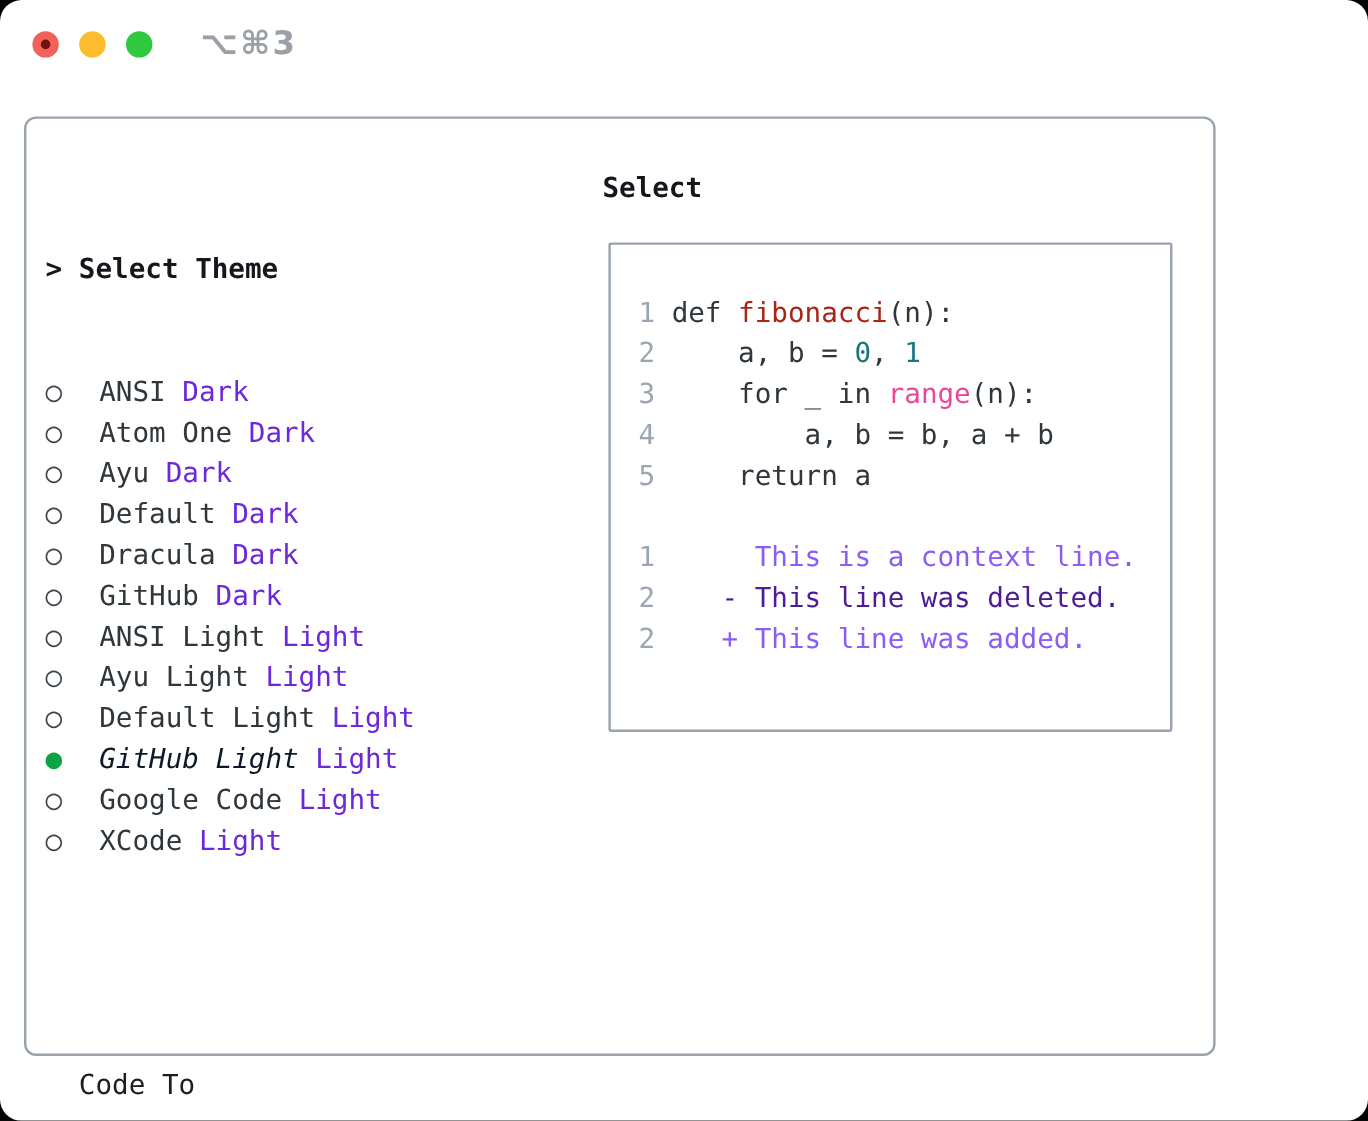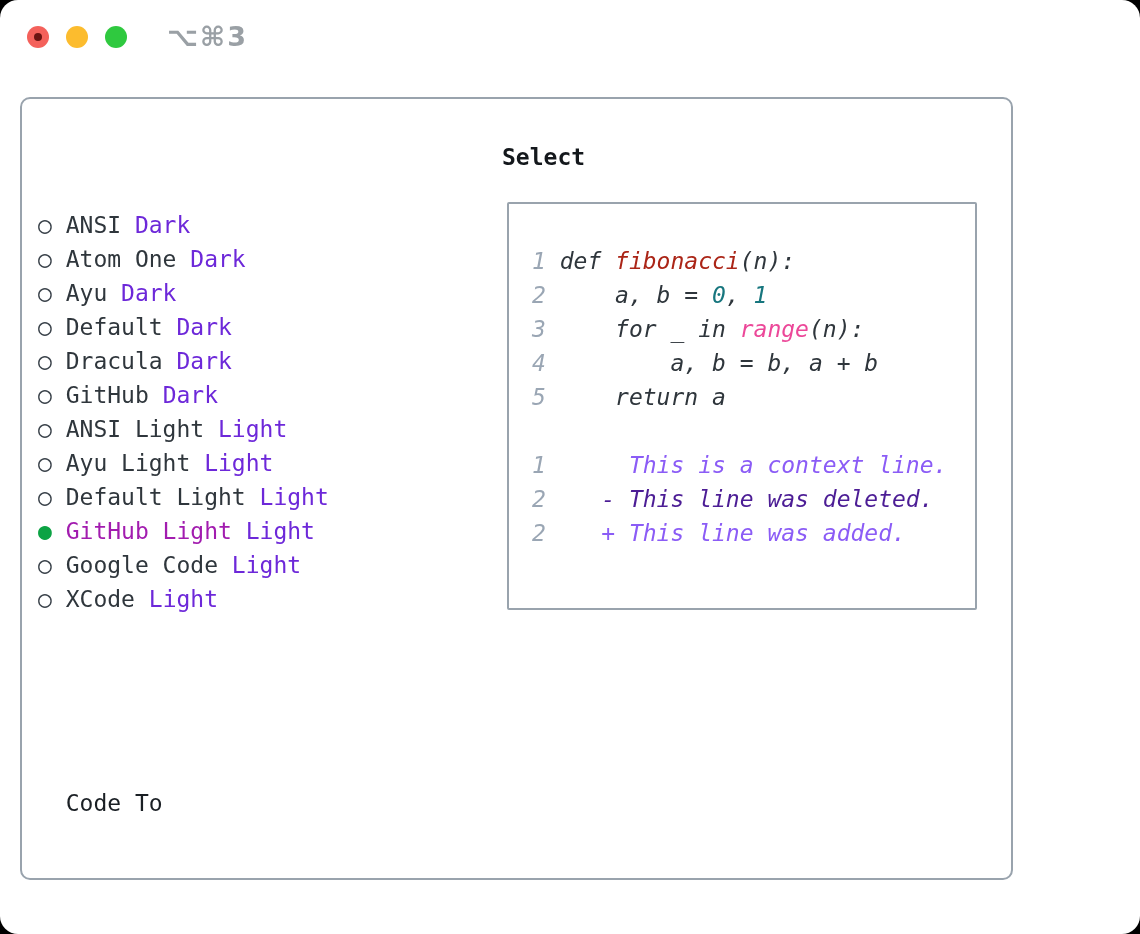--- a/index.html
+++ b/index.html
@@ -27,36 +27,36 @@
   }
   .left-col{
     position:absolute;left:16px;top:41px;
     font-size:23px;line-height:34px;color:#2f363c;white-space:pre;
   }
   .row{height:34px;}
   .marker{display:inline-block;width:2ch;color:#3c444c;}
   .marker.sel{color:#0ca344;}
   .cursor{color:#14181c;font-weight:bold;}
   .bold{font-weight:bold;color:#14181c;}
-  .theme-name{color:#2f363c;}
-  .theme-name.sel{color:#a21caf;}
+  .theme-name{color:#2f363c;margin-left:17px;}
+  .theme-name.sel{color:#0f172a;font-style:italic;}
   .variant{color:#6d28d9;margin-left:1ch;}
   .apply-header{color:#1a1f24;}
   
   .preview-title{
     position:absolute;left:480px;top:41px;height:34px;line-height:34px;
     font-size:23px;font-weight:bold;color:#14181c;
   }
   .preview-box{
     position:absolute;left:485px;top:103px;width:470px;height:408px;
     border:2px solid #99a3ad;border-radius:2px;box-sizing:border-box;
     overflow:hidden;background:#fff;
   }
   .preview-code{
-    padding:40px 0 0 23px;font-size:23px;line-height:34px;white-space:pre;font-style:italic;
+    padding:40px 0 0 23px;font-size:23px;line-height:34px;white-space:pre;
   }
   .pline{height:34px;}
   .gutter{display:inline-block;width:2ch;color:#9aa6b4;}
   .tok-code{color:#2f363c;}
   .tok-func{color:#ab2517;}
   .tok-num{color:#17767e;}
   .tok-builtin{color:#ec4899;}
   .tok-context{color:#8b5cf6;}
   .tok-deleted{color:#4c1d95;margin-top:34px;}
   .tok-added{color:#8b5cf6;}
@@ -69,20 +69,21 @@
   <div class="traffic">
     <span class="tl tl-red"></span>
     <span class="tl tl-yellow"></span>
     <span class="tl tl-green"></span>
   </div>
   <div class="win-title">⌥⌘3</div>
 
   <div class="panel">
 
     <div class="left-col">
+      <div class="row"><span class="marker cursor">&gt;</span><span class="bold">Select Theme</span></div>
       <div id="theme-list"><div class="row"><span class="marker">○</span><span class="theme-name">ANSI</span><span class="variant">Dark</span></div><div class="row"><span class="marker">○</span><span class="theme-name">Atom One</span><span class="variant">Dark</span></div><div class="row"><span class="marker">○</span><span class="theme-name">Ayu</span><span class="variant">Dark</span></div><div class="row"><span class="marker">○</span><span class="theme-name">Default</span><span class="variant">Dark</span></div><div class="row"><span class="marker">○</span><span class="theme-name">Dracula</span><span class="variant">Dark</span></div><div class="row"><span class="marker">○</span><span class="theme-name">GitHub</span><span class="variant">Dark</span></div><div class="row"><span class="marker">○</span><span class="theme-name">ANSI Light</span><span class="variant">Light</span></div><div class="row"><span class="marker">○</span><span class="theme-name">Ayu Light</span><span class="variant">Light</span></div><div class="row"><span class="marker">○</span><span class="theme-name">Default Light</span><span class="variant">Light</span></div><div class="row"><span class="marker sel">●</span><span class="theme-name sel">GitHub Light</span><span class="variant">Light</span></div><div class="row"><span class="marker">○</span><span class="theme-name">Google Code</span><span class="variant">Light</span></div><div class="row"><span class="marker">○</span><span class="theme-name">XCode</span><span class="variant">Light</span></div></div>
       <div class="row"></div>
       <div class="row"><span class="marker"></span><span class="apply-header">Code To</span></div>
       
       
       
       
     </div>
 
     <div class="preview-title">Select</div>

